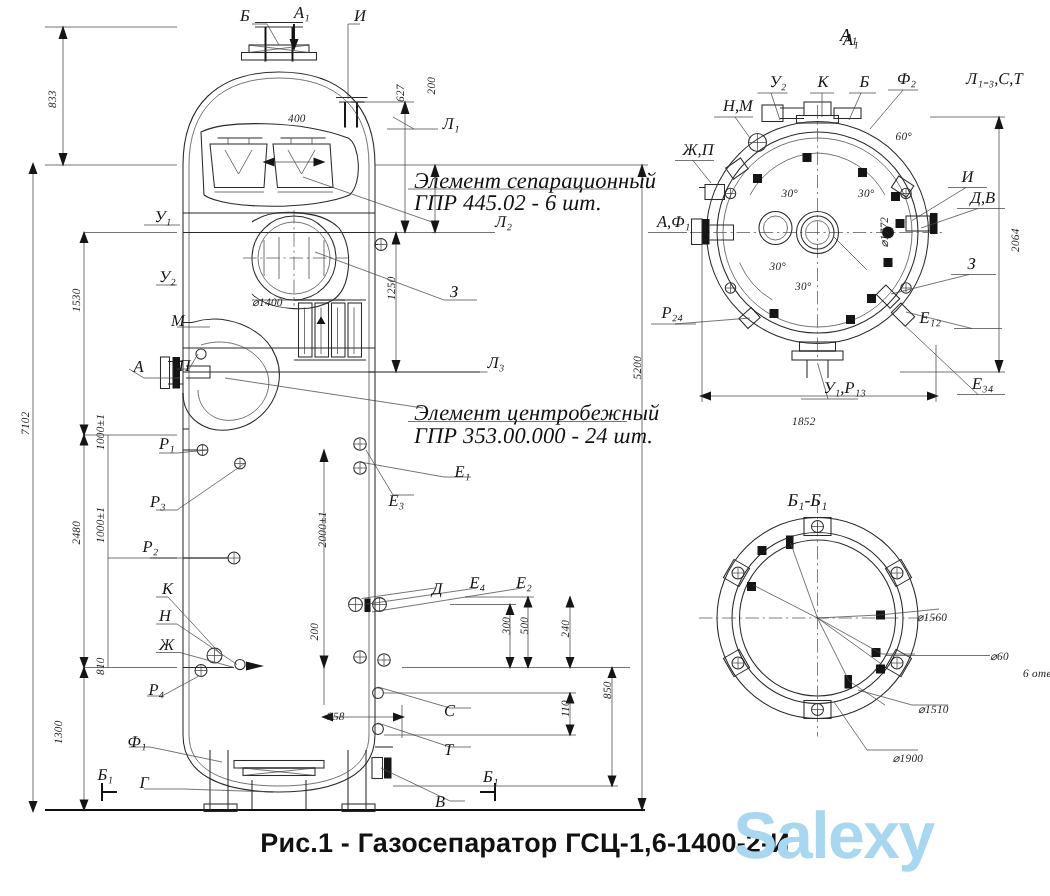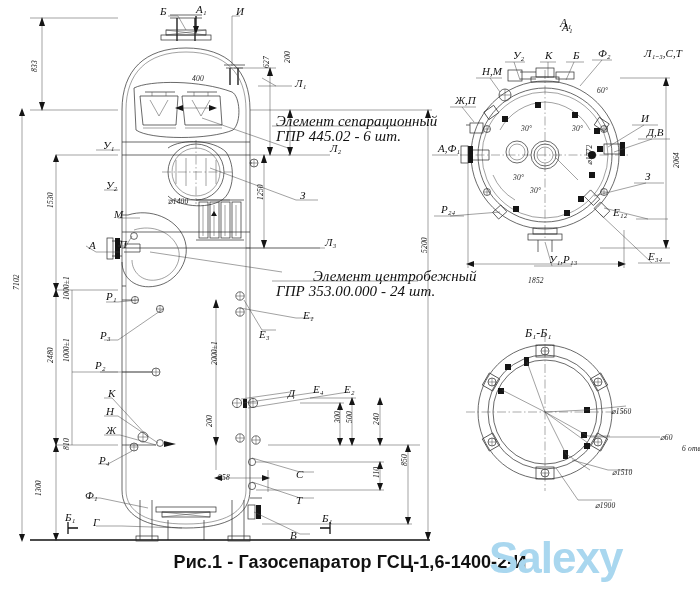--- a/index.html
+++ b/index.html
@@ -431,21 +431,21 @@
 
 </svg>
 
 <div>
 
   <div class="viewname" style="left:560px;top:16px;">А₁</div>
   <div class="viewname" style="left:525px;top:326px;">Б₁-Б₁</div>
 
   <div class="note" style="left:276px;top:113px;">Элемент сепарационный</div>
   <div class="note" style="left:276px;top:128px;">ГПР 445.02 - 6 шт.</div>
-  <div class="note" style="left:276px;top:268px;margin-left:37px;">Элемент центробежный</div>
+  <div class="note" style="left:276px;top:268px;">Элемент центробежный</div>
   <div class="note" style="left:276px;top:283px;">ГПР 353.00.000 - 24 шт.</div>
 
   <div id="main-labels">
         <div class="lbl" style="left: 160px; top: 6px;">Б</div>
         <div class="lbl" style="left: 196px; top: 4px;">А₁</div>
         <div class="lbl" style="left: 236px; top: 6px;">И</div>
         <div class="lbl" style="left: 295px; top: 78px;">Л₁</div>
         <div class="lbl" style="left: 330px; top: 143px;">Л₂</div>
         <div class="lbl" style="left: 300px; top: 190px;">З</div>
         <div class="lbl" style="left: 325px; top: 237px;">Л₃</div>

